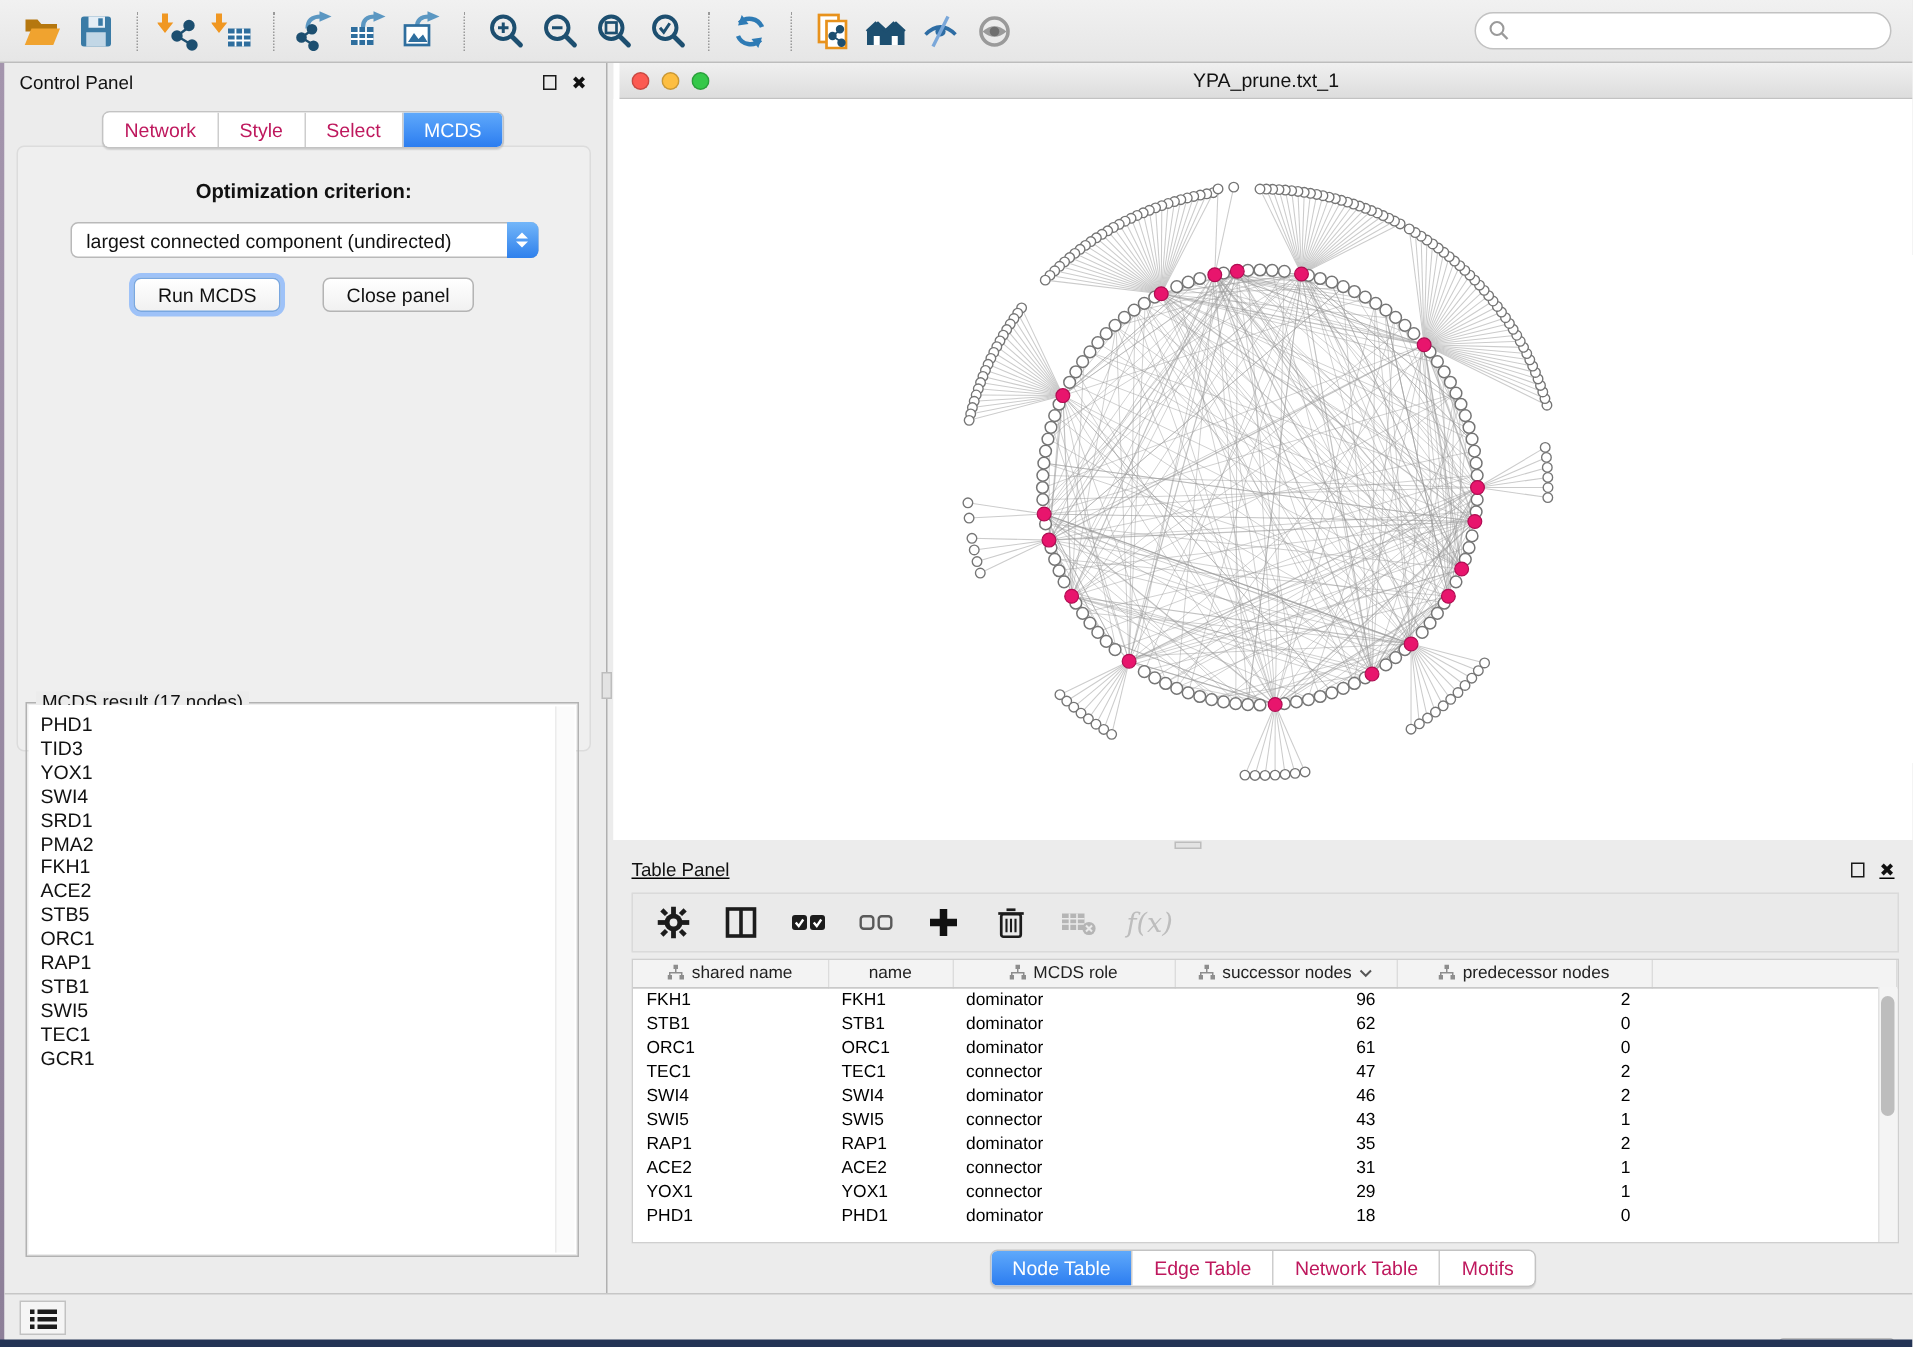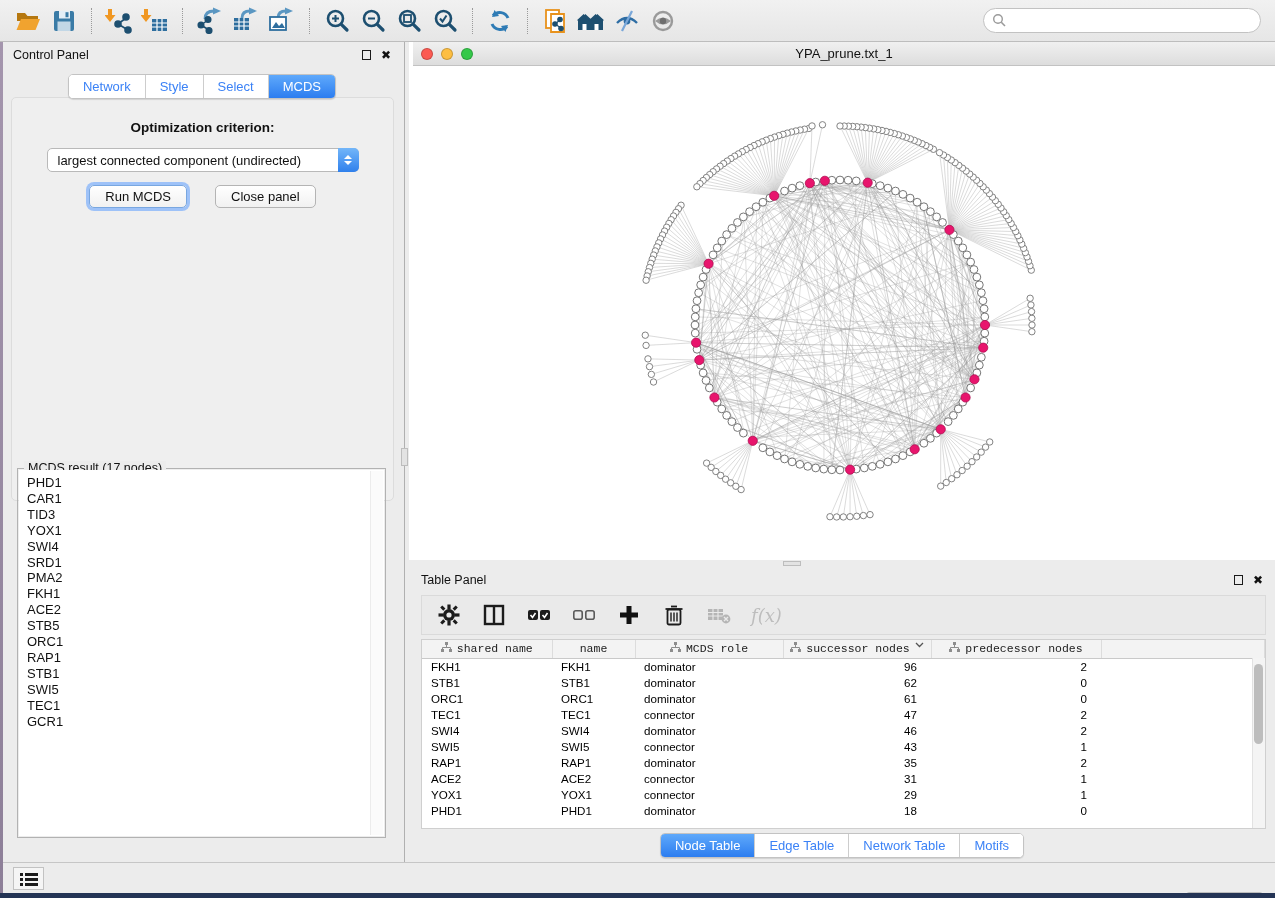--- a/index.html
+++ b/index.html
@@ -26,21 +26,21 @@
   
   .control-panel { position:absolute; left:3px; top:42px; width:398px; height:820px; background:#ececec; }
   .panel-header { height:26px; display:flex; align-items:center; padding:0 10px; }
   .panel-title { font-size:12.5px; color:#111; }
   .panel-header .spacer { flex:1; }
   .float-box { width:9px; height:10px; border:1.6px solid #1a1a1a; margin-right:10px; }
   .close-x { font-family:"DejaVu Sans", sans-serif; font-size:12px; font-weight:bold; color:#111; line-height:1; }
 
   .seg-tabs { display:inline-flex; background:#fff; border:1px solid #c3c3c3; border-radius:5px;
     overflow:hidden; box-shadow:0 1px 1px rgba(0,0,0,0.12); }
-  .seg-tab { padding:4px 14px; font-size:13px; color:#3b82f6; background:#fff; border-left:1px solid #cdcdcd; cursor:default; }
+  .seg-tab { padding:4px 14px; font-size:13px; color:#be185d; background:#fff; border-left:1px solid #cdcdcd; cursor:default; }
   .seg-tab:first-child { border-left:none; }
   .seg-tab.active { background:linear-gradient(#5fa9fb,#2c7df0); color:#fff; }
   .cp-tabbar { display:flex; justify-content:center; margin-top:6px; position:relative; z-index:2; }
 
   .cp-content { position:absolute; left:8px; right:7px; top:55px; height:404px; background:#efefef;
     border:1px solid #dcdcdc; border-radius:5px; }
   .opt-label { text-align:center; margin-top:22px; font-size:13.5px; color:#111;font-weight:bold; }
   .opt-select { margin:13px auto 0; width:312px; height:24px; background:#fff; border:1px solid #b9b9b9;
     border-radius:5px; display:flex; align-items:center; position:relative; }
   .opt-select .sel-text { font-size:13px; padding-left:10px; color:#111; flex:1; white-space:nowrap; }
@@ -83,21 +83,21 @@
   .table-panel { position:absolute; left:409px; top:567px; right:0; bottom:36px; background:#ececec; }
   .tp-toolbar { position:absolute; left:12px; right:9px; top:28px; height:40px; background:#eaeaea;
     border:1px solid #dadada; display:flex; align-items:center; padding-left:14px; gap:19px; }
   .tp-icon { display:flex; align-items:center; justify-content:center; width:26px; height:26px; }
   .fx-label { font-family:"DejaVu Serif", serif; font-style:italic; font-size:18px; color:#bdbdbd; }
 
   .tbl-wrap { position:absolute; left:12px; right:9px; top:72px; bottom:33px; background:#fff; border:1px solid #cfcfcf; }
   .tbl { width:100%; border-collapse:collapse; table-layout:fixed; }
   .tbl th { height:18px; background:#f3f3f3; border-right:1px solid #dcdcdc; border-bottom:1px solid #c9c9c9;
     font-weight:normal; font-size:11.5px; color:#222; text-align:center; overflow:hidden; white-space:nowrap; }
-  .tbl th .hcell { display:flex; justify-content:center; gap:5px; padding:0 4px;font-family:Liberation Mono, monospace; }
+  .tbl th .hcell { display:flex; align-items:center; justify-content:center; gap:5px; padding:0 4px; }
   .tbl td { height:16px; font-size:11.6px; color:#000; overflow:hidden; white-space:nowrap; }
   .tbl td.txt { padding-left:9px; text-align:left; }
   .tbl td.num { padding-right:14px; text-align:right; }
   .tbl-vtrack { position:absolute; right:0; top:18px; bottom:0; width:13px; background:#f4f4f4; border-left:1px solid #e2e2e2; }
   .tbl-thumb { position:absolute; left:1px; top:6px; width:9px; height:80px; background:#bdbdbd; border-radius:5px; }
 
   .tp-bottom-tabs { position:absolute; left:0; right:0; bottom:4px; display:flex; justify-content:center; }
 
   
   .statusbar { position:absolute; left:3px; right:0; bottom:5px; height:31px; background:#ececec; border-top:1px solid #c6c6c6; }
@@ -294,21 +294,20 @@
       <div class="btn-row">
         <button class="push-btn focused">Run MCDS</button>
         <button class="push-btn">Close panel</button>
       </div>
     </div>
 
     <div class="groupbox">
       <legend class="gb-legend">MCDS result (17 nodes)</legend>
       <div class="gb-list">
         <div class="gb-item">PHD1</div>
-        <div class="gb-item">CAR1</div>
         <div class="gb-item">TID3</div>
         <div class="gb-item">YOX1</div>
         <div class="gb-item">SWI4</div>
         <div class="gb-item">SRD1</div>
         <div class="gb-item">PMA2</div>
         <div class="gb-item">FKH1</div>
         <div class="gb-item">ACE2</div>
         <div class="gb-item">STB5</div>
         <div class="gb-item">ORC1</div>
         <div class="gb-item">RAP1</div>
@@ -1026,21 +1025,21 @@
           <circle cx="299.5853708796858" cy="197.72035204759857" r="4.6" fill="#e8156d" stroke="#b00d52" stroke-width="0.8"></circle>
         </svg>
     </div>
   </div>
 
   <div class="hsplit">
       <div class="hgrip"></div>
     </div>
 
   <div class="table-panel">
-    <div class="panel-header" style="padding:0 12px;">
+    <div class="panel-header" style="padding:0 12px;text-decoration:underline;">
       <span class="panel-title">Table Panel</span>
       <span class="spacer"></span>
       <span class="float-box"></span>
       <span class="close-x">✖</span>
     </div>
 
     <div class="tp-toolbar">
       <span class="tp-icon">
         <svg width="22" height="22" viewBox="0 0 22 22">
           <g fill="#1c1c1c">

